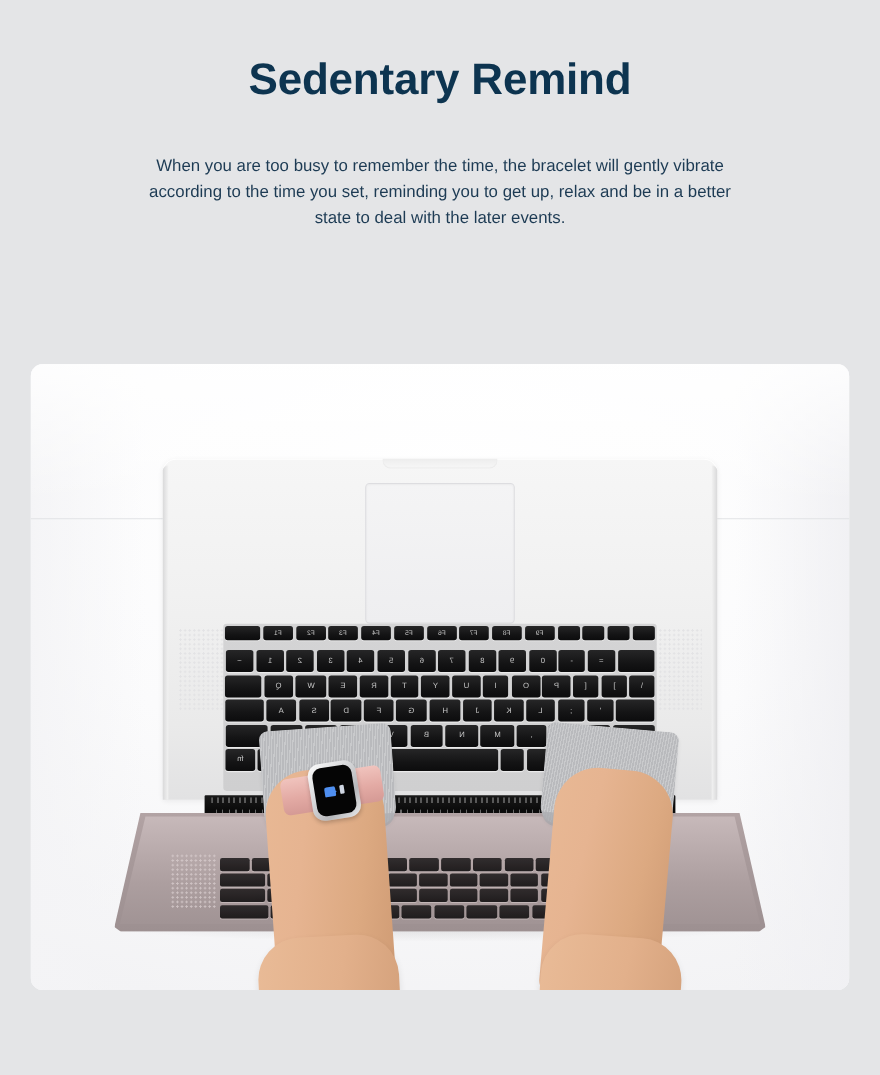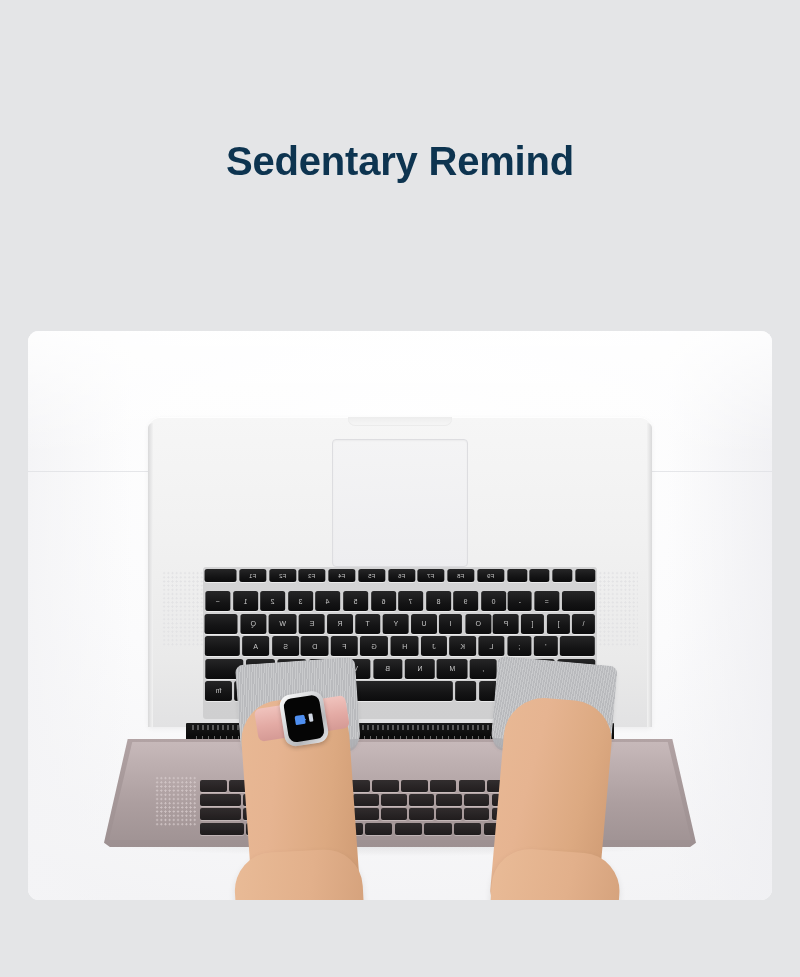--- a/index.html
+++ b/index.html
@@ -12,23 +12,22 @@
 
   body {
     background: #e4e5e7;
     font-family: "Liberation Sans", sans-serif;
     position: relative;
   }
 
   
   .page-header {
     width: 100%;
-    padding-top: 97px;
+    padding-top: 49px;
     text-align: center;
-    margin-top: 41px;
   }
 
   .page-title {
     font-size: 40px;
     font-weight: bold;
     letter-spacing: -0.2px;
     color: #0d3450;
     line-height: 1.15;
   }
 
@@ -396,20 +395,21 @@
     height: 26px;
     border-radius: 50%;
     background: radial-gradient(ellipse at center, rgba(120,118,120,0.18) 0%, rgba(120,118,120,0) 72%);
   }
 </style>
 </head>
 <body>
 
 <header class="page-header">
   <h1 class="page-title">Sedentary Remind</h1>
+  <p class="page-description">When you are too busy to remember the time, the bracelet will gently vibrate according to the time you set, reminding you to get up, relax and be in a better state to deal with the later events.</p>
 </header>
 
 <figure class="image-card">
 
   <div class="photo-backdrop"></div>
   <div class="desk-seam"></div>
   <div class="laptop-shadow"></div>
 
   <div class="laptop">
 

